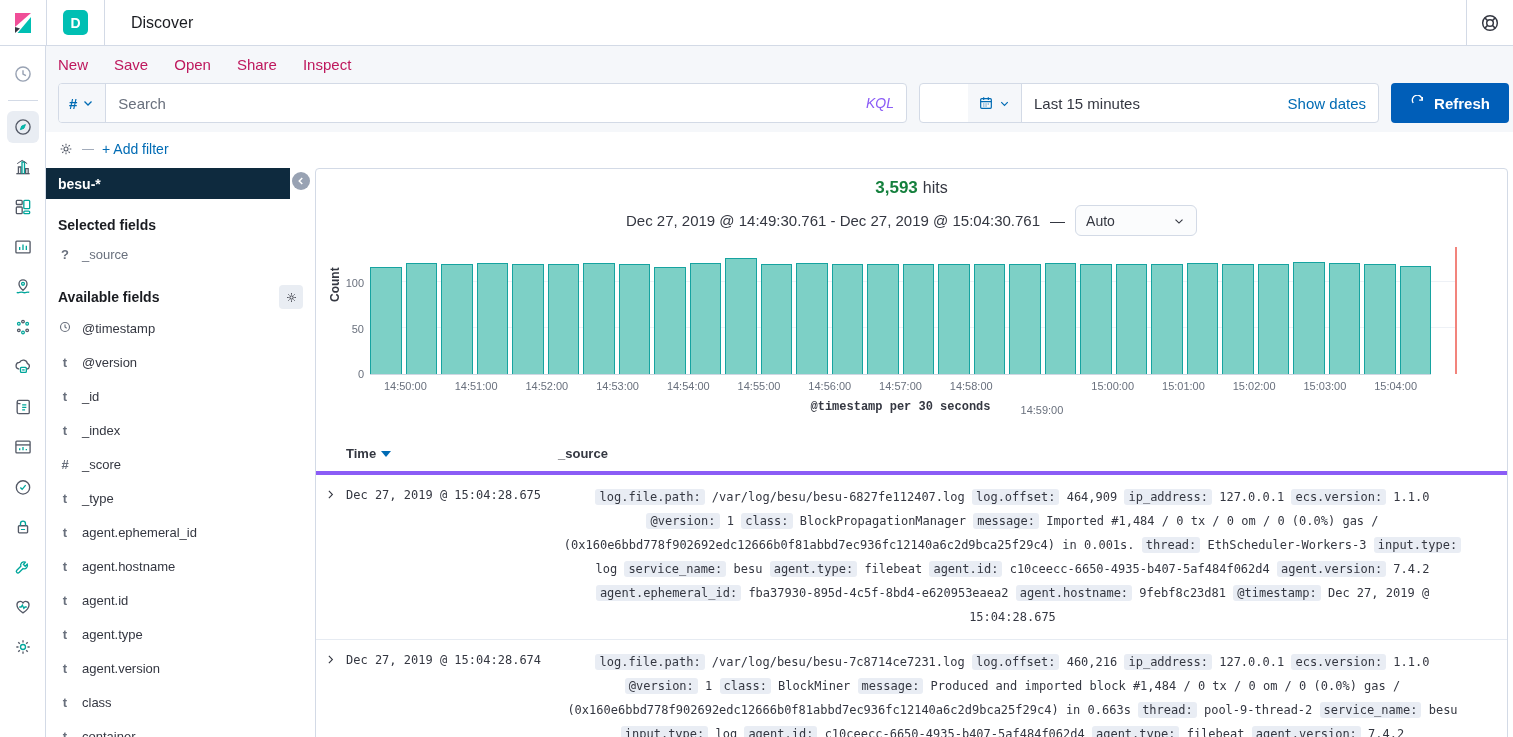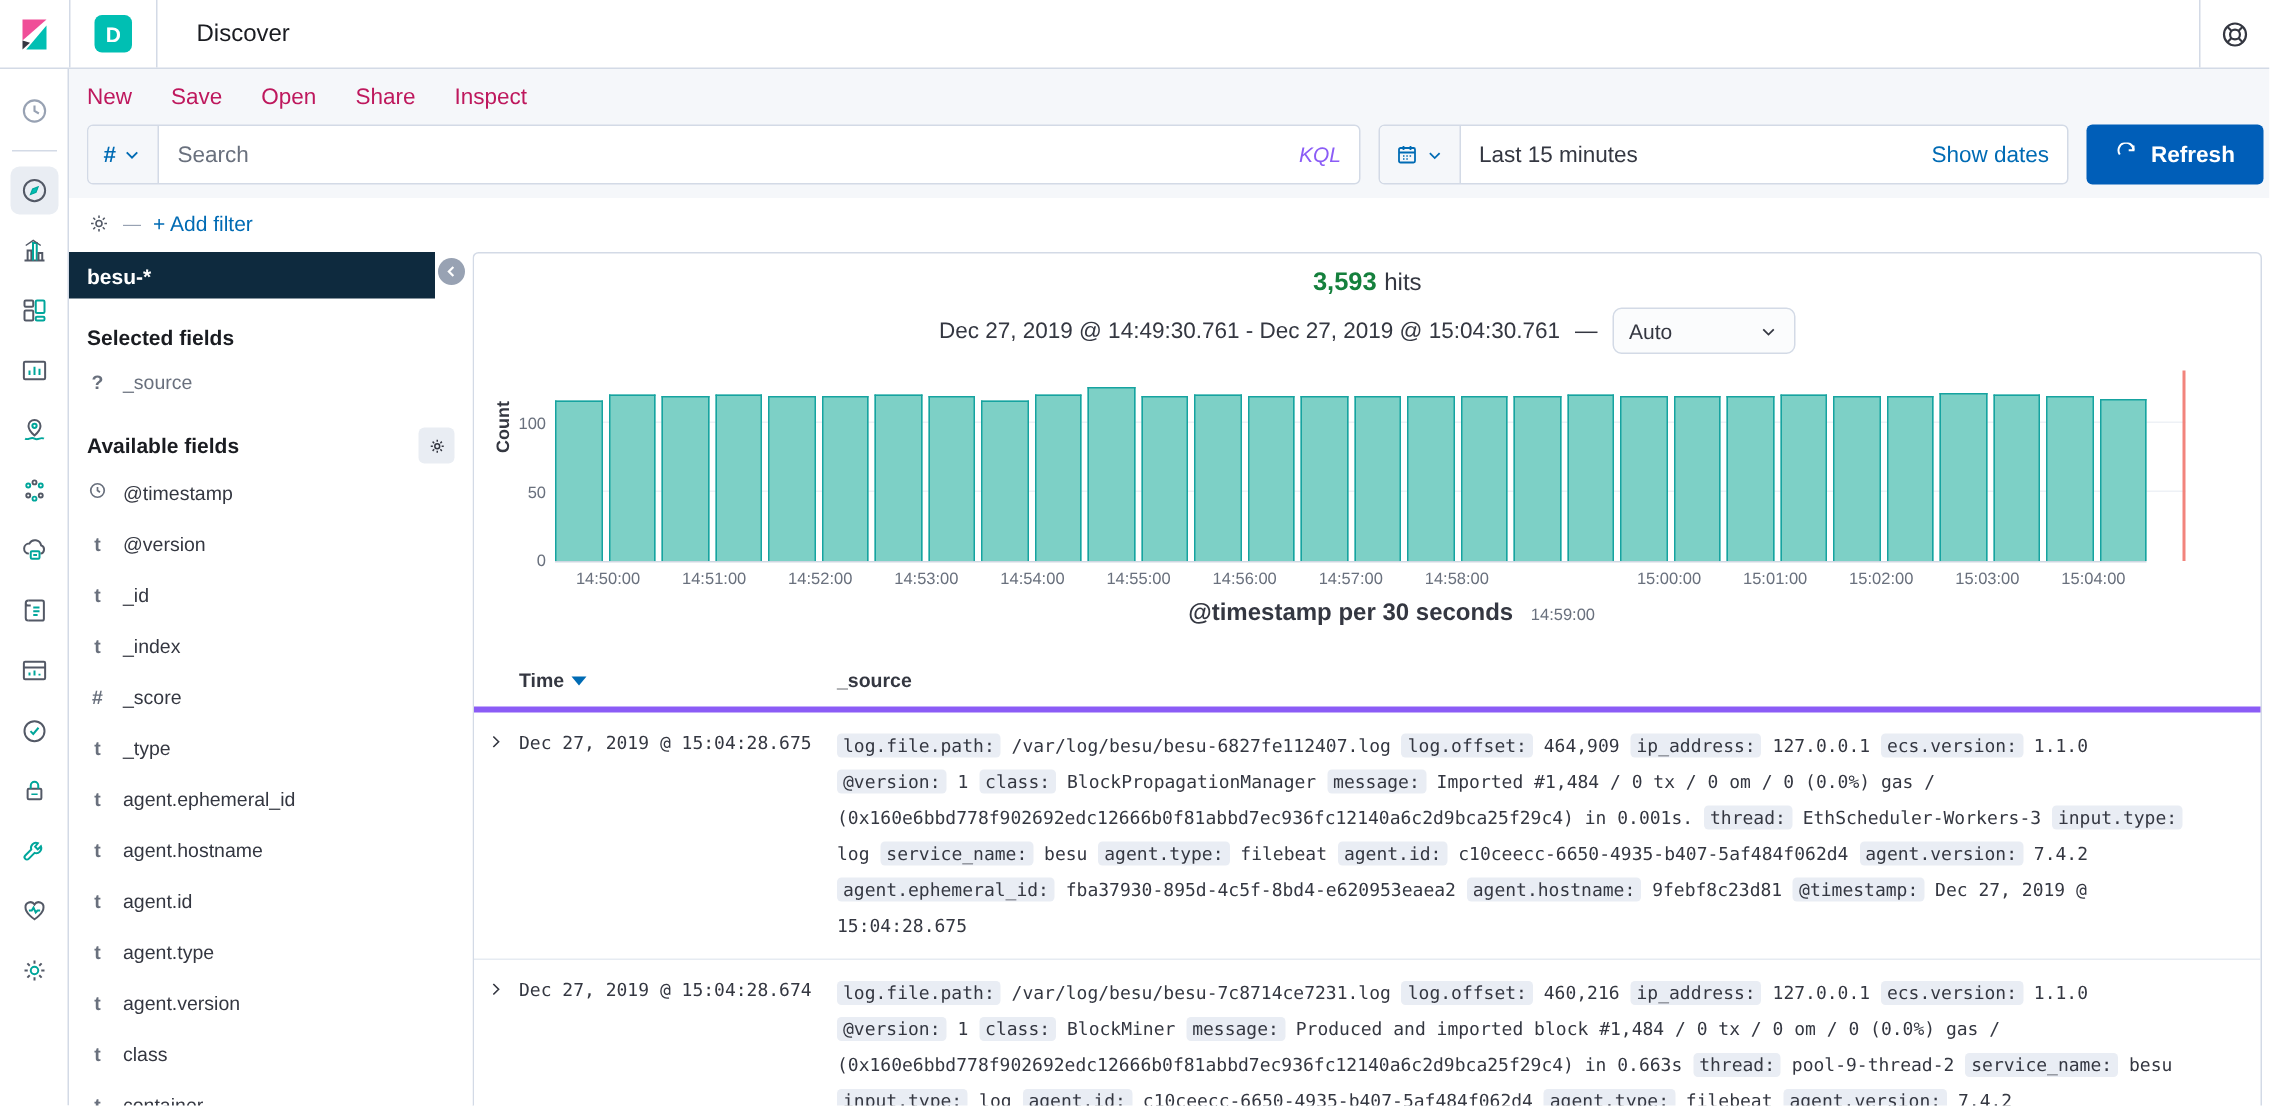--- a/index.html
+++ b/index.html
@@ -36,21 +36,21 @@
   .search-box { flex:1; height:40px; background:#fff; border:1px solid #d3dae6; border-radius:4px;
                 display:flex; align-items:center; overflow:hidden; }
   .addon { height:100%; background:#f5f7fa; border-right:1px solid #d3dae6; display:flex; align-items:center;
            justify-content:center; gap:4px; padding:0 10px; cursor:pointer; }
   .hash { color:#006BB4; font-weight:bold; font-size:15px; }
   .search-box input { flex:1; border:none; outline:none; font-size:15px; padding:0 12px;
                       font-family:"Liberation Sans", sans-serif; color:#343741; background:transparent; }
   .search-box input::placeholder { color:#69707D; }
   .kql { color:#8b5cf6; font-size:14px; padding-right:12px; cursor:pointer;font-style:italic; }
   .datepicker { width:460px; height:40px; background:#fff; border:1px solid #d3dae6; border-radius:4px;
-                display:flex; align-items:center; overflow:hidden; }
+                display:flex; align-items:center; overflow:hidden;padding-left:48px; }
   .time-display { padding:0 12px; font-size:15px; color:#343741; flex:1; }
   .show-dates { color:#006BB4; font-size:15px; padding-right:12px; cursor:pointer; text-decoration:none; }
   .refresh-btn { width:118px; height:40px; background:#005eb8; color:#fff; border:none; border-radius:4px;
                  font-family:"Liberation Sans", sans-serif; font-size:15px; font-weight:bold;
                  display:flex; align-items:center; justify-content:center; gap:8px; cursor:pointer; }
 
   
   .filter-row { position:absolute; top:132px; left:46px; width:1467px; height:34px; background:#fff;
                 display:flex; align-items:center; gap:8px; padding-left:12px; }
   .filter-dash { color:#98a2b3; font-size:12px; }
@@ -89,36 +89,36 @@
   .plot { position:absolute; left:40px; right:62px; top:0; height:125px; border-bottom:1px solid #cfd7e2; }
   .gridline { position:absolute; left:0; right:-26px; height:1px; background:#eef1f6; }
   .ytick { position:absolute; left:-34px; width:28px; text-align:right; font-size:11px; color:#69707D; }
   .bars { position:absolute; left:0; right:-0px; bottom:0; width:100%; height:125px;
           display:flex; align-items:flex-end; gap:4px; }
   .bar { flex:1; background:#7dd0c6; border:1px solid #16a3a0; border-bottom:none; }
   .endline { position:absolute; right:-26px; top:-3px; bottom:0; width:2px; background:#f2847c; }
   .xlabels { position:absolute; left:40px; right:62px; top:130px; height:14px; }
   .xtick { position:absolute; transform:translateX(-50%); font-size:11px; color:#69707D; white-space:nowrap; }
   .axis-title { position:absolute; left:40px; right:62px; top:150px; text-align:center;
-                font-size:16px; font-weight:bold; color:#343741; }
+                font-size:12px; font-weight:bold; color:#343741;font-family:Liberation Mono, monospace; }
 
   
   .dtable { margin-top:16px; }
   .thead { display:flex; align-items:center; padding:8px 0 10px 8px; border-bottom:4px solid #8b5cf6;
            font-size:13px; font-weight:bold; color:#343741; }
   .th-sp { width:22px; flex:none; }
   .th-time { width:212px; flex:none; display:flex; align-items:center; gap:5px; cursor:pointer; }
   .sort-arrow { width:0; height:0; border-left:5px solid transparent; border-right:5px solid transparent;
                 border-top:6px solid #006BB4; display:inline-block; }
   .doc-row { display:flex; align-items:flex-start; padding:10px 0 10px 8px; border-top:1px solid #e6ebf2; }
   .doc-row:first-child { border-top:none; }
   .expand { width:22px; flex:none; padding-top:3px; cursor:pointer; }
   .tcell { width:212px; flex:none; font-family:"DejaVu Sans Mono", monospace; font-size:12px; padding-top:3px; color:#343741; }
   .scell { flex:1; padding-right:40px; font-family:"DejaVu Sans Mono", monospace; font-size:12px;
-           line-height:24px; color:#343741; word-break:break-word; }
+           line-height:24px; color:#343741; word-break:break-word;text-align:center; }
   .fbadge { background:#e9edf4; border-radius:3px; padding:1px 4px; }
 </style>
 </head>
 <body>
 
 <div class="hdr">
   <div class="logo-box">
     <svg width="24" height="24" viewBox="0 0 24 24">
       <polygon points="4,2 20,2 4,16" fill="#F04E98"></polygon>
       <polygon points="4,16 4,22 9,17.5" fill="#343741"></polygon>

